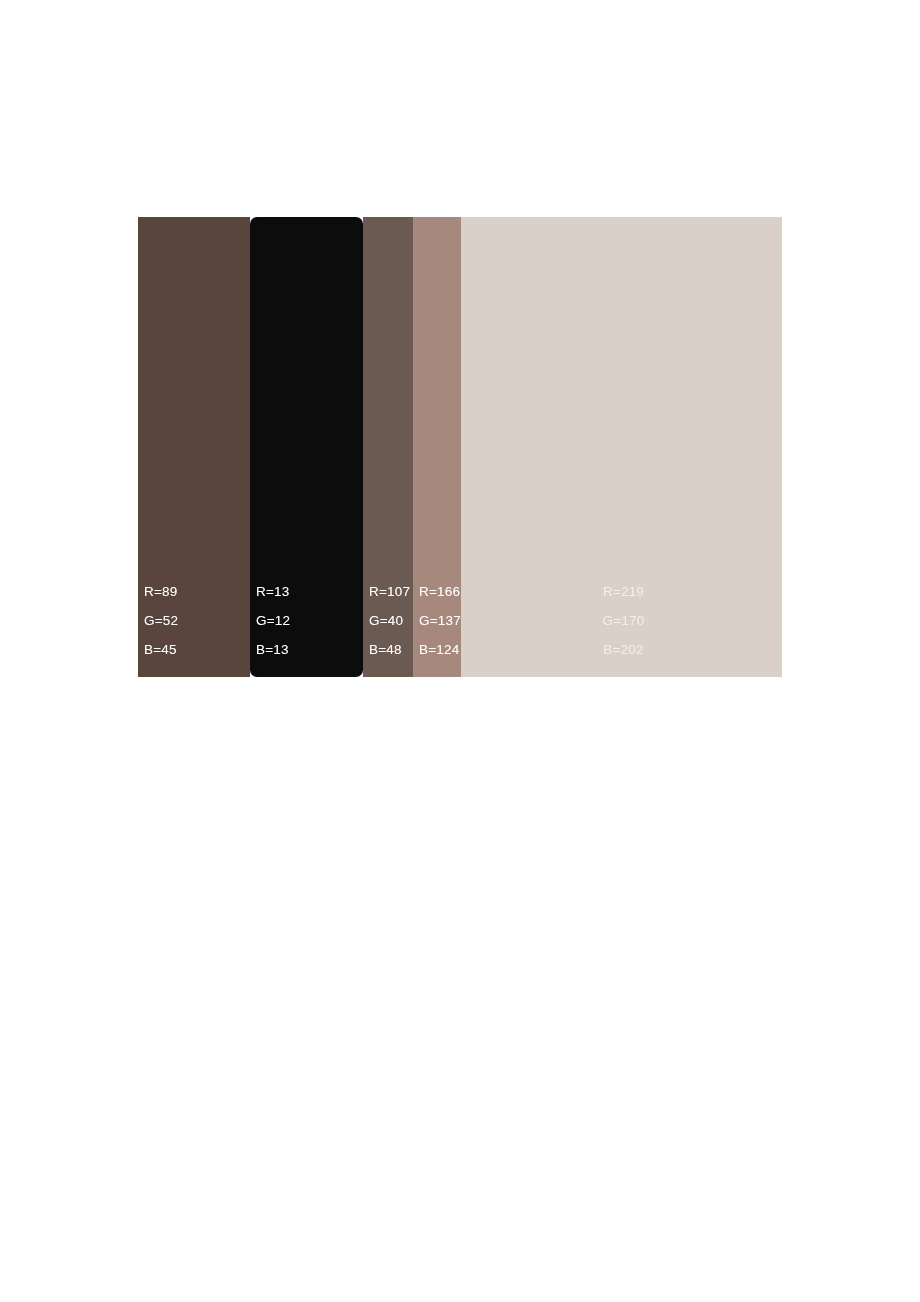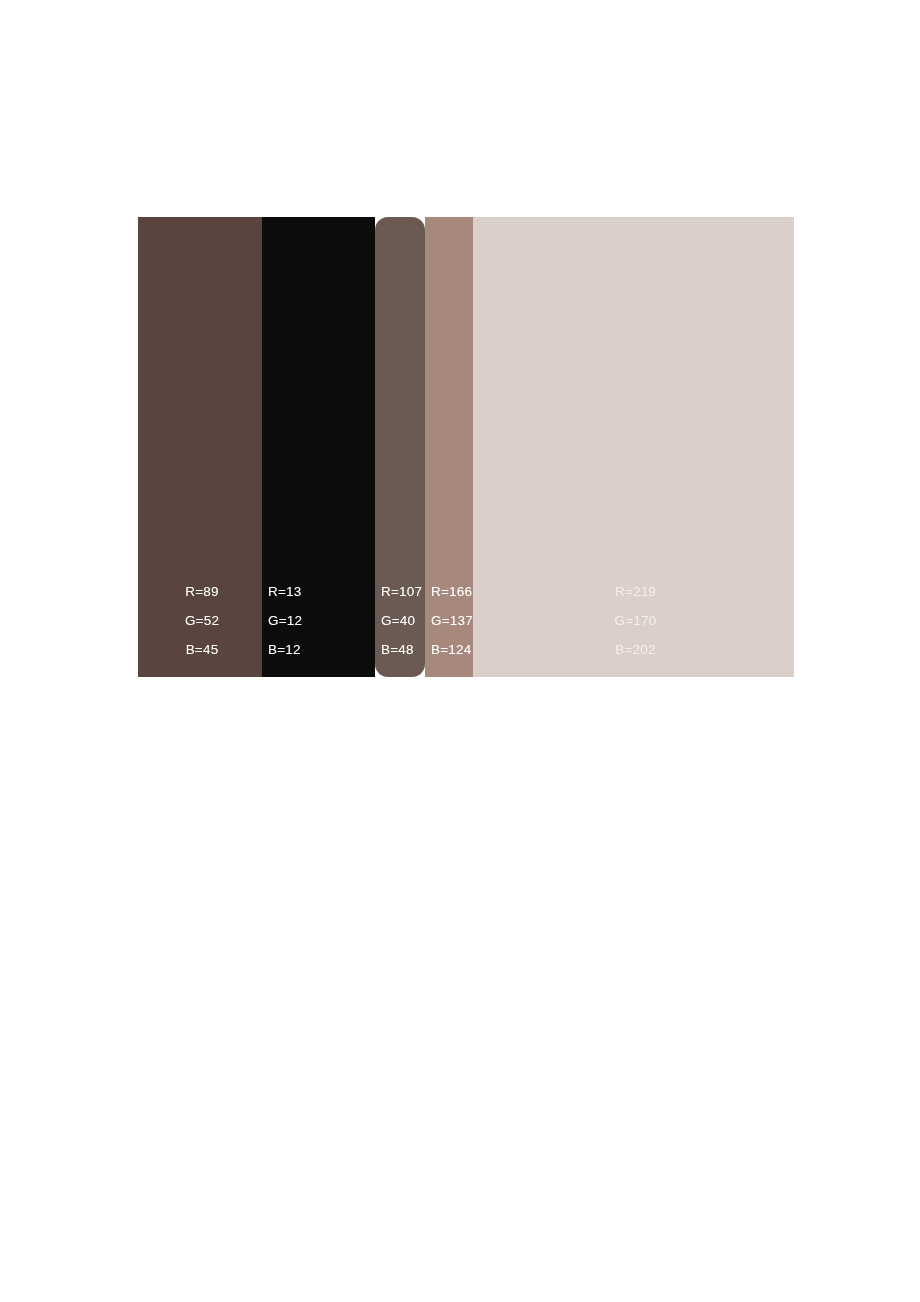--- a/index.html
+++ b/index.html
@@ -57,37 +57,37 @@
   .swatch.light .swatch-label {
     color: #f4efec;
     text-shadow: none;
   }
 </style>
 </head>
 <body style="background-color: rgb(255, 255, 255);">
 
 <div id="palette-panel">
 
-  <div class="swatch" style="background-color: rgb(89, 69, 61); width: 124px; text-align: center;">
+  <div class="swatch" style="background-color: rgb(89, 69, 61); width: 112px;">
     <div class="swatch-labels">
       <span class="swatch-label">R=89</span>
       <span class="swatch-label">G=52</span>
       <span class="swatch-label">B=45</span>
     </div>
   </div>
 
-  <div class="swatch" style="background-color: rgb(13, 12, 12); width: 113px;">
+  <div class="swatch" style="background-color: rgb(13, 12, 12); width: 113px; border-radius: 7px;">
     <div class="swatch-labels">
       <span class="swatch-label">R=13</span>
       <span class="swatch-label">G=12</span>
-      <span class="swatch-label">B=12</span>
+      <span class="swatch-label">B=13</span>
     </div>
   </div>
 
-  <div class="swatch" style="background-color: rgb(107, 90, 82); width: 50px; border-radius: 13px;">
+  <div class="swatch" style="background-color: rgb(107, 90, 82); width: 50px;">
     <div class="swatch-labels">
       <span class="swatch-label">R=107</span>
       <span class="swatch-label">G=40</span>
       <span class="swatch-label">B=48</span>
     </div>
   </div>
 
   <div class="swatch" style="background-color: rgb(166, 137, 124); width: 47px; padding-left: 48px;">
     <div class="swatch-labels">
       <span class="swatch-label">R=166</span>

